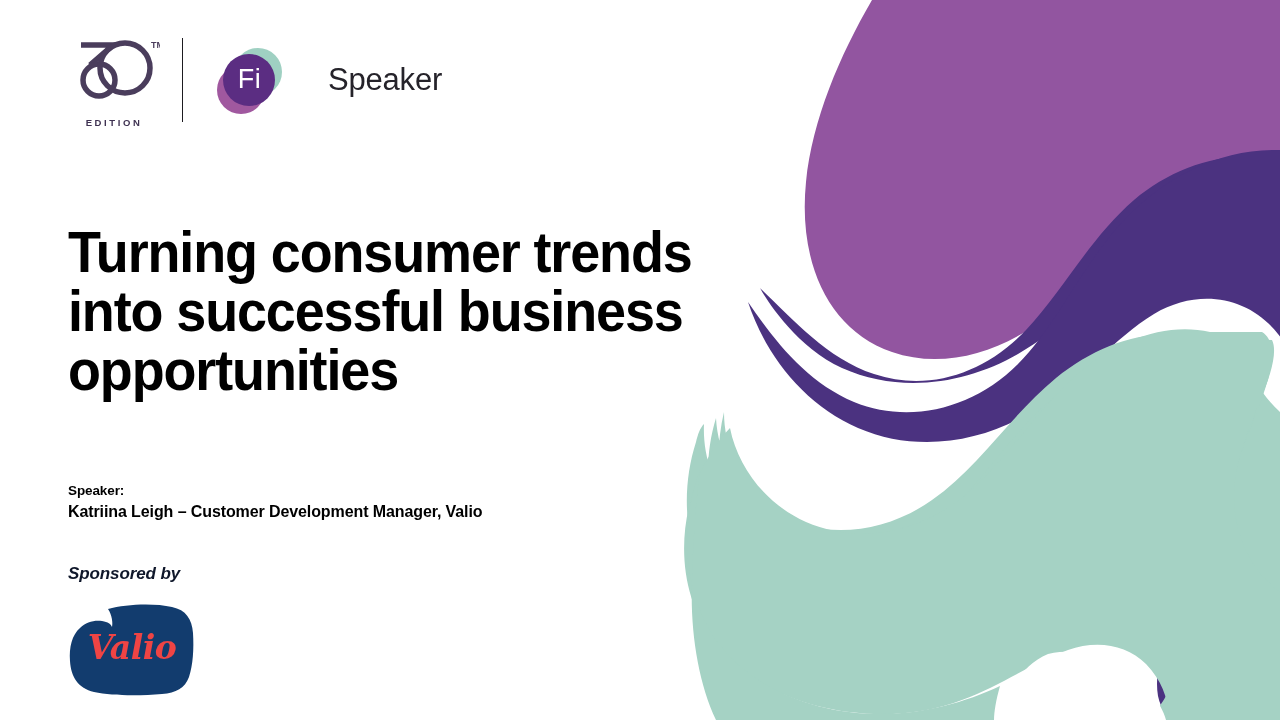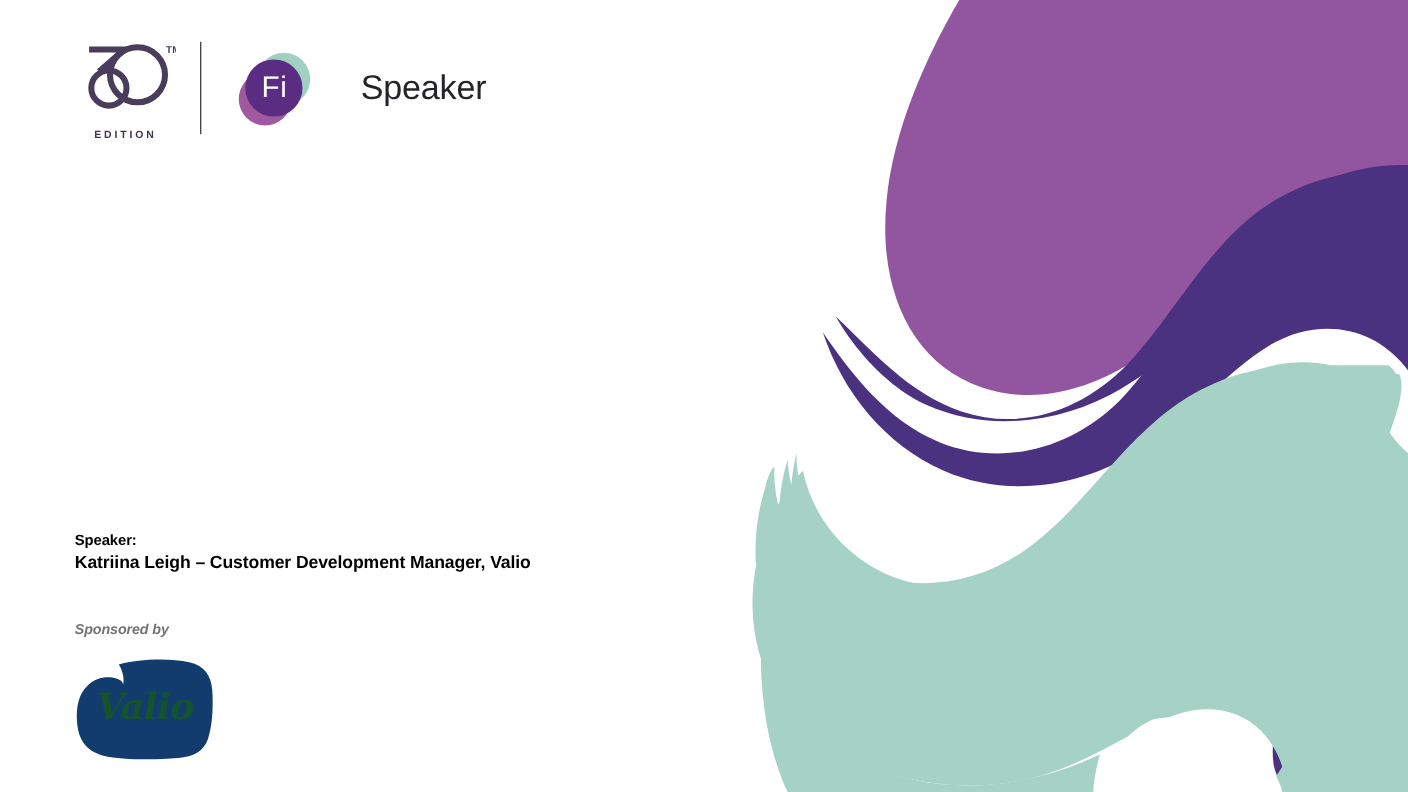--- a/index.html
+++ b/index.html
@@ -141,42 +141,42 @@
     letter-spacing: -0.1px;
   }
 
   
   .sponsor-block {
     position: absolute;
     left: 68px;
     top: 564px;
   }
   .sponsor-label {
-    font-size: 13px;
+    font-size: 17px;
     font-weight: 700;
     font-style: italic;
-    color: #737373;
+    color: #0f172a;
     letter-spacing: -0.1px;
   }
   .valio-logo {
     margin-top: 17px;
     width: 128px;
     height: 96px;
     position: relative;
   }
   .valio-wordmark {
     position: absolute;
     left: 0;
     top: 0;
     width: 128px;
     height: 96px;
     display: flex;
     align-items: center;
     justify-content: center;
-    color: #14532d;
+    color: #ef4444;
     font-family: "DejaVu Serif", serif;
     font-style: italic;
     font-weight: 700;
     font-size: 33px;
     letter-spacing: -0.5px;
     padding-bottom: 3px;
     box-sizing: border-box;
   }
 </style>
 </head>
@@ -327,20 +327,25 @@
           <circle cx="28" cy="46" r="24" fill="#a0589f"></circle>
           <circle cx="36" cy="36" r="26" fill="#5b2d82"></circle>
         </svg>
         <div class="fi-letters">Fi</div>
       </div>
       <div class="fi-wordmark">Speaker</div>
     </div>
 
   </div>
 
+  <div class="title-block">
+    <h1 class="slide-title">Turning consumer trends
+into successful business
+opportunities</h1>
+  </div>
 
   <div class="speaker-block">
     <div class="speaker-label">Speaker:</div>
     <div class="speaker-name">Katriina Leigh – Customer Development Manager, Valio</div>
   </div>
 
   <div class="sponsor-block">
     <div class="sponsor-label">Sponsored by</div>
     <div class="valio-logo">
       <svg width="128" height="96" viewBox="0 0 128 96" aria-hidden="true">

